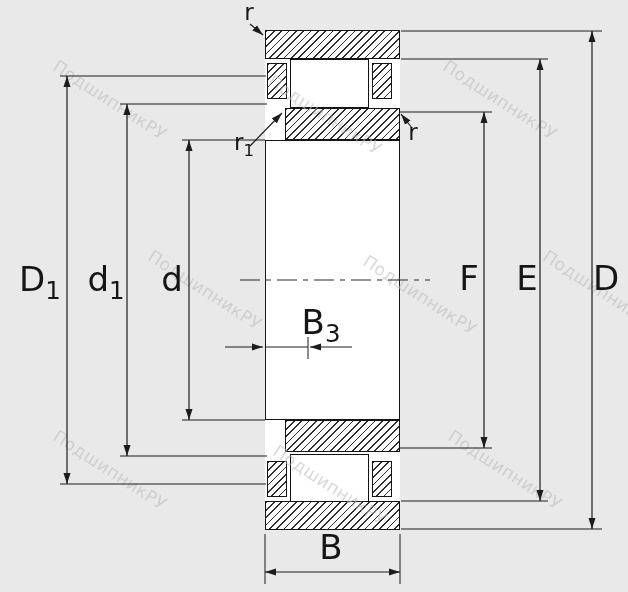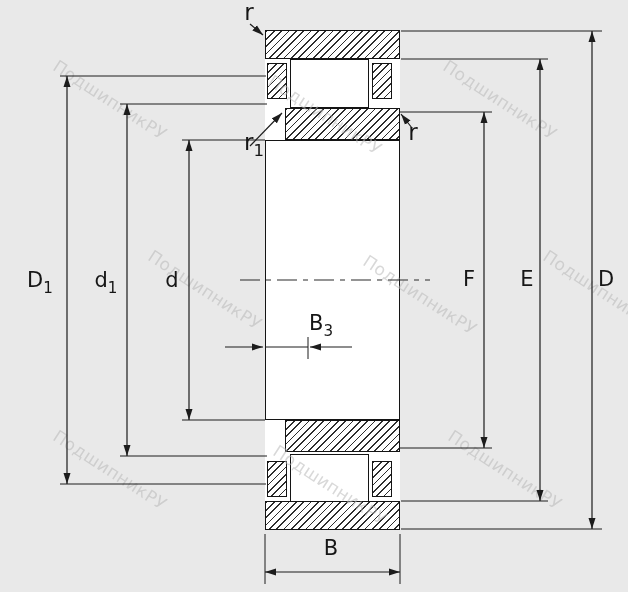--- a/index.html
+++ b/index.html
@@ -15,21 +15,21 @@
   .part{position:absolute;box-sizing:border-box;z-index:2;}
   .base{background:#ffffff;}
   .hatch{
     border:1.8px solid #141414;
     background:repeating-linear-gradient(135deg,#2e2e2e 0 1.2px,rgba(0,0,0,0) 1.2px 5.2px),#ffffff;
   }
   .solid{border:1.8px solid #141414;background:#ffffff;}
   .overlay{position:absolute;left:0;top:0;z-index:6;pointer-events:none;}
   .dim-label{
     position:absolute;z-index:8;transform:translate(-50%,-50%);
-    font-size:21px;line-height:1;white-space:nowrap;
+    font-size:34px;line-height:1;white-space:nowrap;
   }
   .dim-label sub{font-size:.72em;}
   .small{font-size:23px;}
 </style>
 </head>
 <body>
 
 <div class="stage">
 
   <div class="wm" style="left:110px;top:100px">ПодшипникРУ</div>
@@ -102,16 +102,16 @@
 
   <div class="dim-label" style="left:40px;top:283px"><span>D</span><sub>1</sub></div>
   <div class="dim-label" style="left:106px;top:283px"><span>d</span><sub>1</sub></div>
   <div class="dim-label" style="left:172px;top:283px"><span>d</span><sub></sub></div>
   <div class="dim-label" style="left:469px;top:282px"><span>F</span><sub></sub></div>
   <div class="dim-label" style="left:527px;top:282px"><span>E</span><sub></sub></div>
   <div class="dim-label" style="left:606px;top:282px"><span>D</span><sub></sub></div>
   <div class="dim-label" style="left:321px;top:326px"><span>B</span><sub>3</sub></div>
   <div class="dim-label" style="left:331px;top:551px"><span>B</span><sub></sub></div>
   <div class="dim-label small" style="left:249px;top:15px"><span>r</span><sub></sub></div>
-  <div class="dim-label small" style="left:254px;top:145px"><span>r</span><sub>1</sub></div>
+  <div class="dim-label small" style="left:244px;top:145px"><span>r</span><sub>1</sub></div>
   <div class="dim-label small" style="left:413px;top:135px"><span>r</span><sub></sub></div>
 
 </div>
 
 </body></html>

